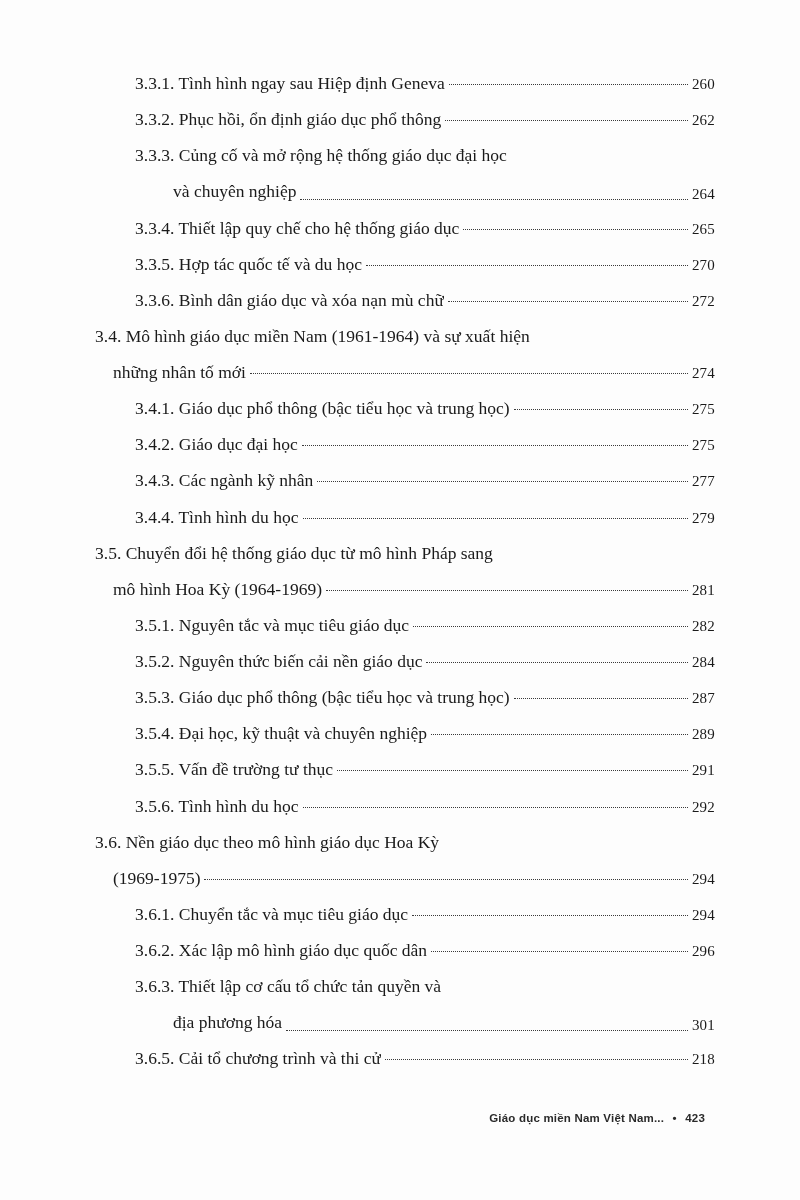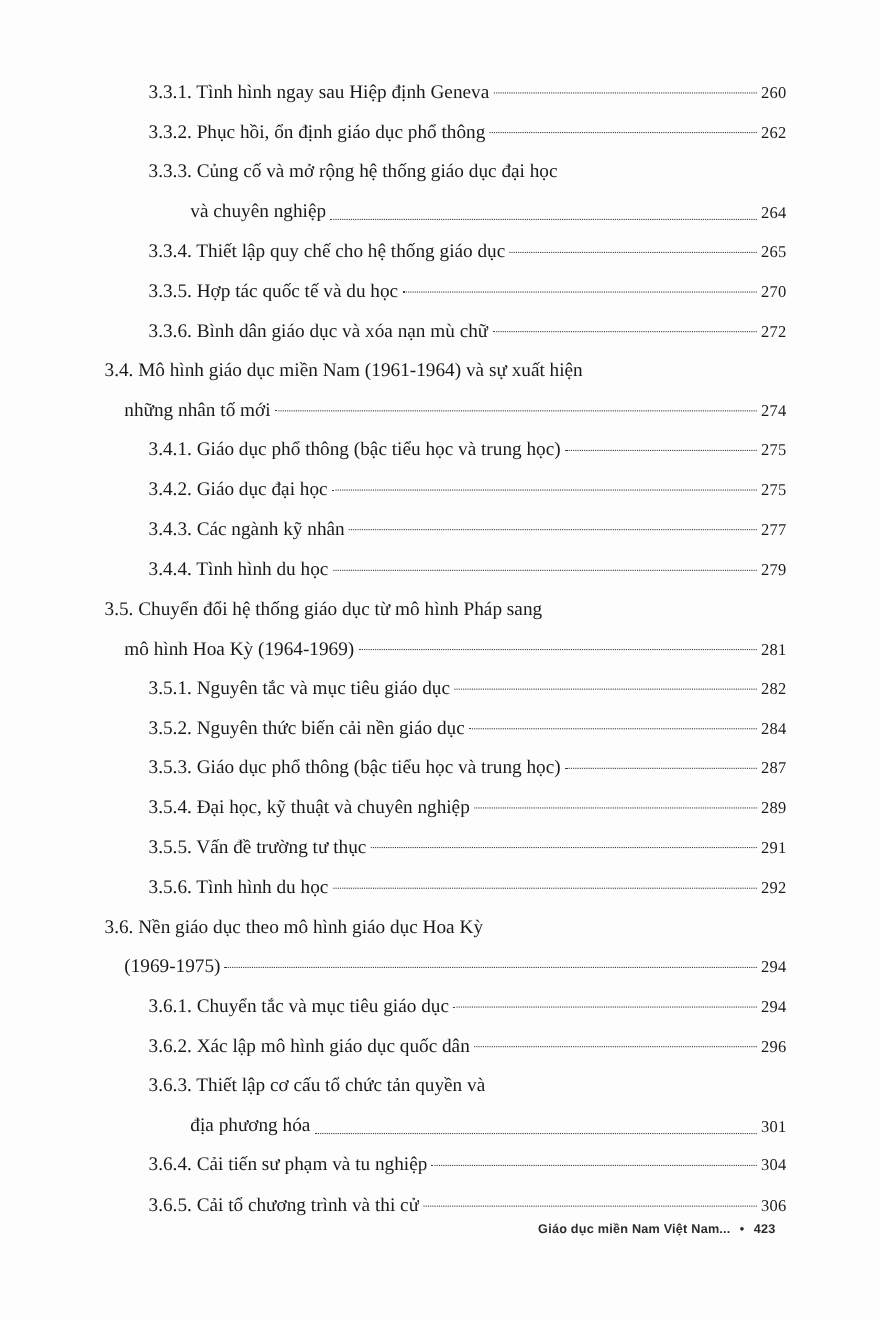--- a/index.html
+++ b/index.html
@@ -210,28 +210,23 @@
         <span class="etext">3.6.3. Thiết lập cơ cấu tổ chức tản quyền và</span>
         <span class="leader none"></span>
         <span class="pnum"></span>
       </div>
       <div class="entry cont3">
         <span class="etext">địa phương hóa</span>
         <span class="leader"></span>
         <span class="pnum">301</span>
       </div>
       <div class="entry lvl3">
-        <span class="etext">3.6.4. Cải tiến sư phạm và tu nghiệp</span>
-        <span class="leader"></span>
-        <span class="pnum">304</span>
-      </div>
-      <div class="entry lvl3">
         <span class="etext">3.6.5. Cải tổ chương trình và thi cử</span>
         <span class="leader"></span>
-        <span class="pnum">306</span>
+        <span class="pnum">218</span>
       </div>
     </div>
 
   <div class="footer">
     <span>Giáo dục miền Nam Việt Nam...</span>
     <span class="dot">•</span>
     <span>423</span>
   </div>
 </div>
 

